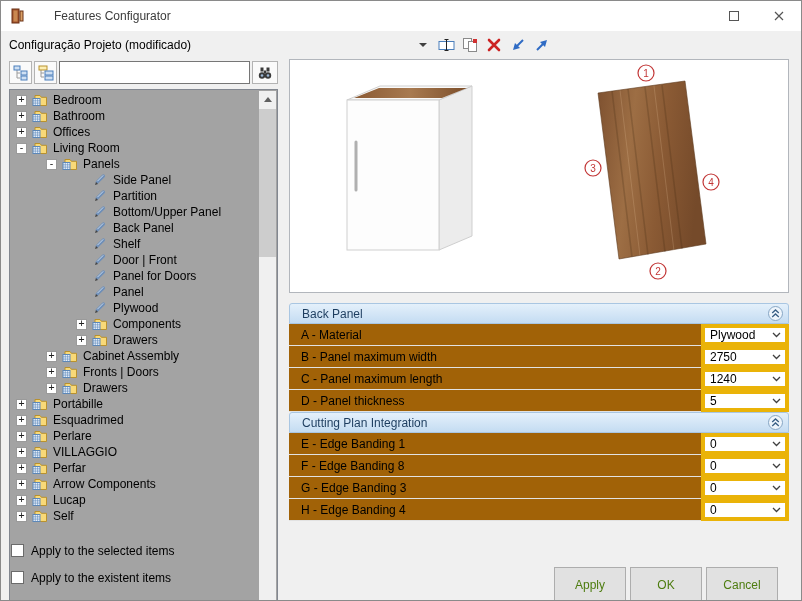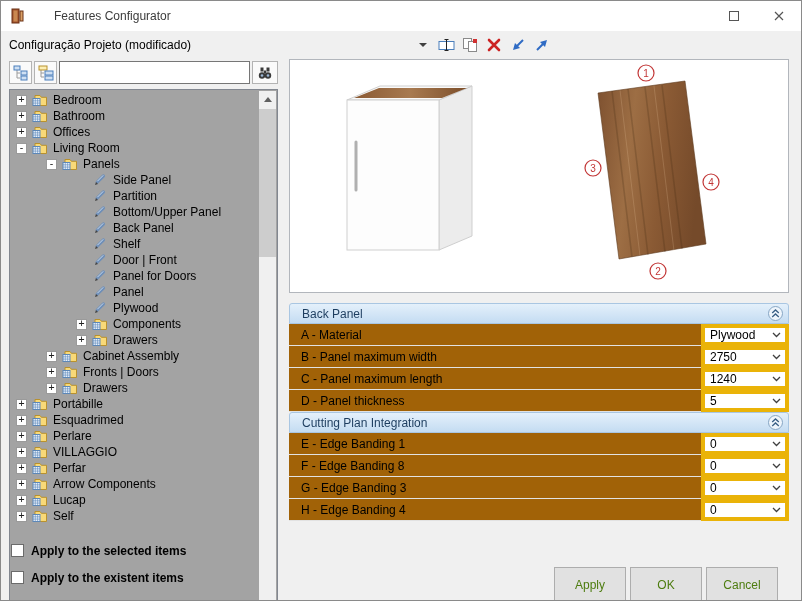--- a/index.html
+++ b/index.html
@@ -60,21 +60,21 @@
     padding-left:12px;box-sizing:border-box;}
   .prop-label{font-size:12px;}
   .prop-combo{position:absolute;right:0;top:0;height:22px;width:88px;border:4px solid #eab308;background:#fff;
     box-sizing:border-box;display:flex;align-items:center;padding:0 4px 0 5px;}
   .prop-value{flex:1;font-size:12px;}
 
   
   .footer-left{position:absolute;left:10px;top:541px;}
   .chk{display:flex;align-items:center;gap:7px;height:17px;margin-bottom:10px;cursor:default;}
   .chk-box{width:13px;height:13px;border:1px solid #6b6b6b;background:#fff;box-sizing:border-box;flex:none;}
-  .chk-label{font-size:12px;font-weight:bold;}
+  .chk-label{font-size:12px;}
   .btn-row{position:absolute;top:566px;left:553px;display:flex;gap:4px;}
   .dlg-btn{width:72px;height:35px;background:#e1e1e1;border:1px solid #adadad;font-family:inherit;font-size:12px;color:#4d7c0f;padding:8px;}
 </style>
 </head>
 <body>
 
 <div class="dialog">
 
   <div class="titlebar">
     <span class="app-icon">

